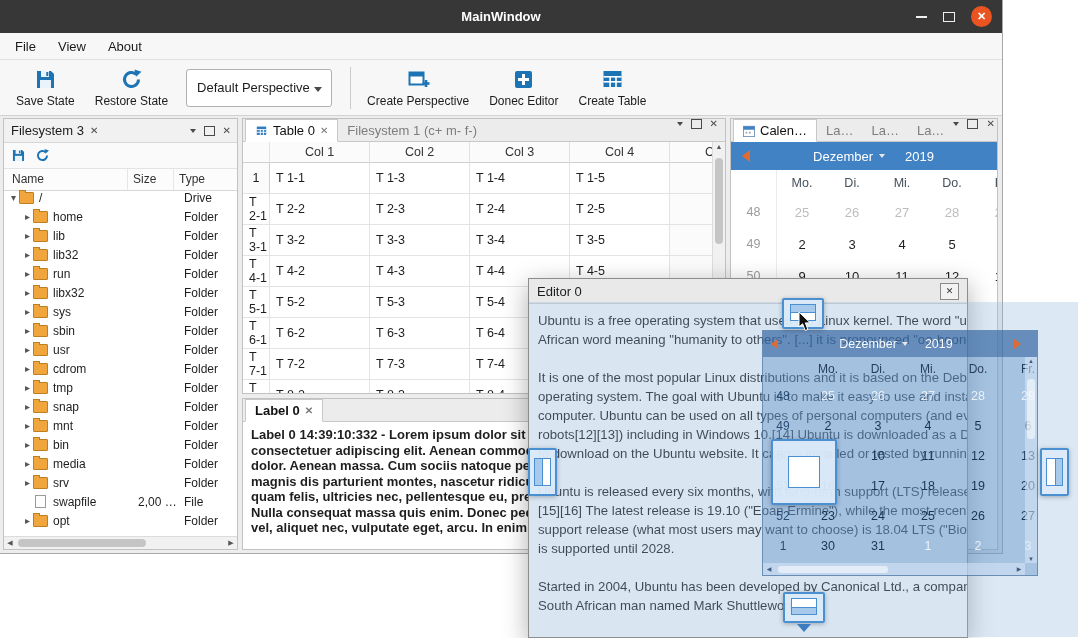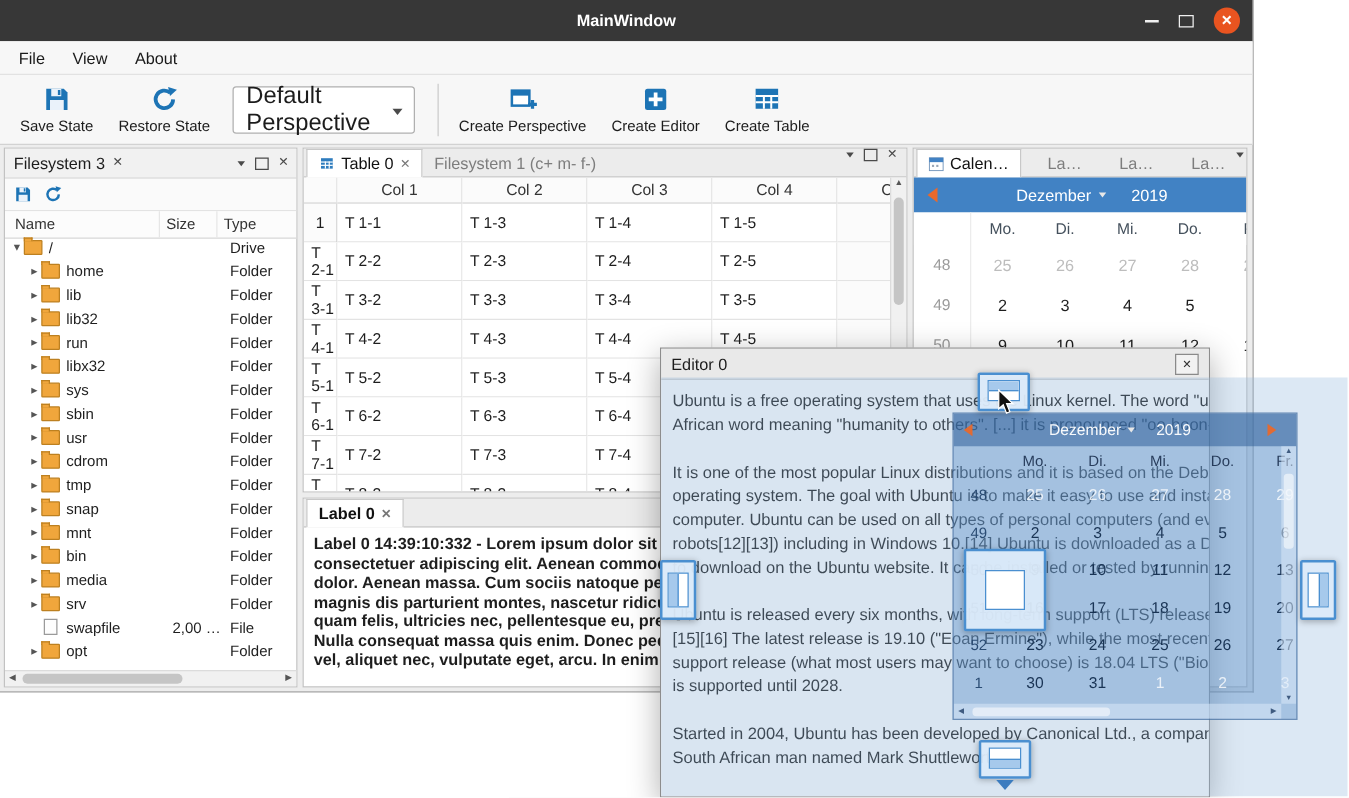--- a/index.html
+++ b/index.html
@@ -21,21 +21,21 @@
 
   #menubar{position:absolute;left:0;top:33px;width:100%;height:27px;background:#f7f7f7;
            border-bottom:1px solid #e2e2e2;display:flex;align-items:center;padding-left:4px;box-sizing:border-box;}
   .menu-item{padding:0 11px;font-size:13px;color:#1a1a1a;line-height:27px;}
 
   #toolbar{position:absolute;left:0;top:60px;width:100%;height:56px;background:#f7f7f7;
            border-bottom:1px solid #d2d2d2;display:flex;align-items:center;padding-left:6px;box-sizing:border-box;}
   .tool-btn{display:flex;flex-direction:column;align-items:center;justify-content:center;
             padding:3px 10px;gap:3px;font-size:12px;color:#1c1c1c;}
   .combo{width:146px;height:38px;background:#fff;border:1px solid #b0b0b0;border-radius:3px;
-         display:flex;align-items:center;padding-left:10px;font-size:19px;color:#1c1c1c;
+         display:flex;align-items:center;padding-left:10px;font-size:13px;color:#1c1c1c;
          margin:0 12px 0 8px;position:relative;box-sizing:border-box;}
   .combo .tri-down{position:absolute;right:9px;top:17px;}
   .tool-sep{width:1px;height:42px;background:#cccccc;margin:0 6px;}
 
   .tri-down{width:0;height:0;border-left:4px solid transparent;border-right:4px solid transparent;
             border-top:5px solid #4a4a4a;}
   .tri-down.small{border-left-width:3px;border-right-width:3px;border-top-width:4px;}
   .glyph-float{width:9px;height:8px;border:1px solid #4a4a4a;}
   .glyph-x{font-size:10px;color:#4a4a4a;line-height:10px;}
 
@@ -238,21 +238,21 @@
             <rect x="17.7" y="12" width="2.6" height="7" fill="#1d74b5"></rect>
           </svg>
         <span>Create Perspective</span>
       </div>
       <div class="tool-btn">
         <svg class="icon-svg" width="23" height="23" viewBox="0 0 23 23">
             <rect x="3" y="3" width="17" height="17" rx="2" fill="#1d74b5"></rect>
             <rect x="10" y="6" width="3" height="11" fill="#fff"></rect>
             <rect x="6" y="10" width="11" height="3" fill="#fff"></rect>
           </svg>
-        <span>Create Editor</span>
+        <span>Donec Editor</span>
       </div>
       <div class="tool-btn">
         <svg class="icon-svg" width="23" height="23" viewBox="0 0 23 23">
             <rect x="2.5" y="3" width="18" height="16" fill="#1d74b5"></rect>
             <rect x="2.5" y="8" width="18" height="1.6" fill="#fff"></rect>
             <rect x="2.5" y="13" width="18" height="1.6" fill="#fff"></rect>
             <rect x="8.3" y="8" width="1.6" height="11" fill="#fff"></rect>
             <rect x="14.2" y="8" width="1.6" height="11" fill="#fff"></rect>
           </svg>
         <span>Create Table</span>
@@ -524,21 +524,21 @@
           <div class="lbl-line">dolor. Aenean massa. Cum sociis natoque penatibus et</div>
           <div class="lbl-line">magnis dis parturient montes, nascetur ridiculus mus. Donec</div>
           <div class="lbl-line">quam felis, ultricies nec, pellentesque eu, pretium quis, sem.</div>
           <div class="lbl-line">Nulla consequat massa quis enim. Donec pede justo, fringilla</div>
           <div class="lbl-line">vel, aliquet nec, vulputate eget, arcu. In enim justo, rhoncus</div>
         </div>
     </div>
 
     <div class="panel" id="cal-panel" style="left:730px;top:118px;width:268px;height:432px;overflow:hidden;">
       <div class="tabbar">
-        <span id="right-tabs" style="display:flex;align-items:flex-end;gap:12px;">
+        <span id="right-tabs" style="display:flex;align-items:flex-end;">
             <span class="tab active">
               <svg width="12" height="12" viewBox="0 0 14 14">
                 <rect x="0.5" y="1.5" width="13" height="12" fill="#fff" stroke="#6b90b8"></rect>
                 <rect x="0.5" y="1.5" width="13" height="4" fill="#4182c4"></rect>
                 <rect x="3" y="8" width="2" height="2" fill="#9aa7b5"></rect>
                 <rect x="7" y="8" width="2" height="2" fill="#9aa7b5"></rect>
               </svg>
               <span>Calen…</span>
             </span>
             <span class="tab inactive">

